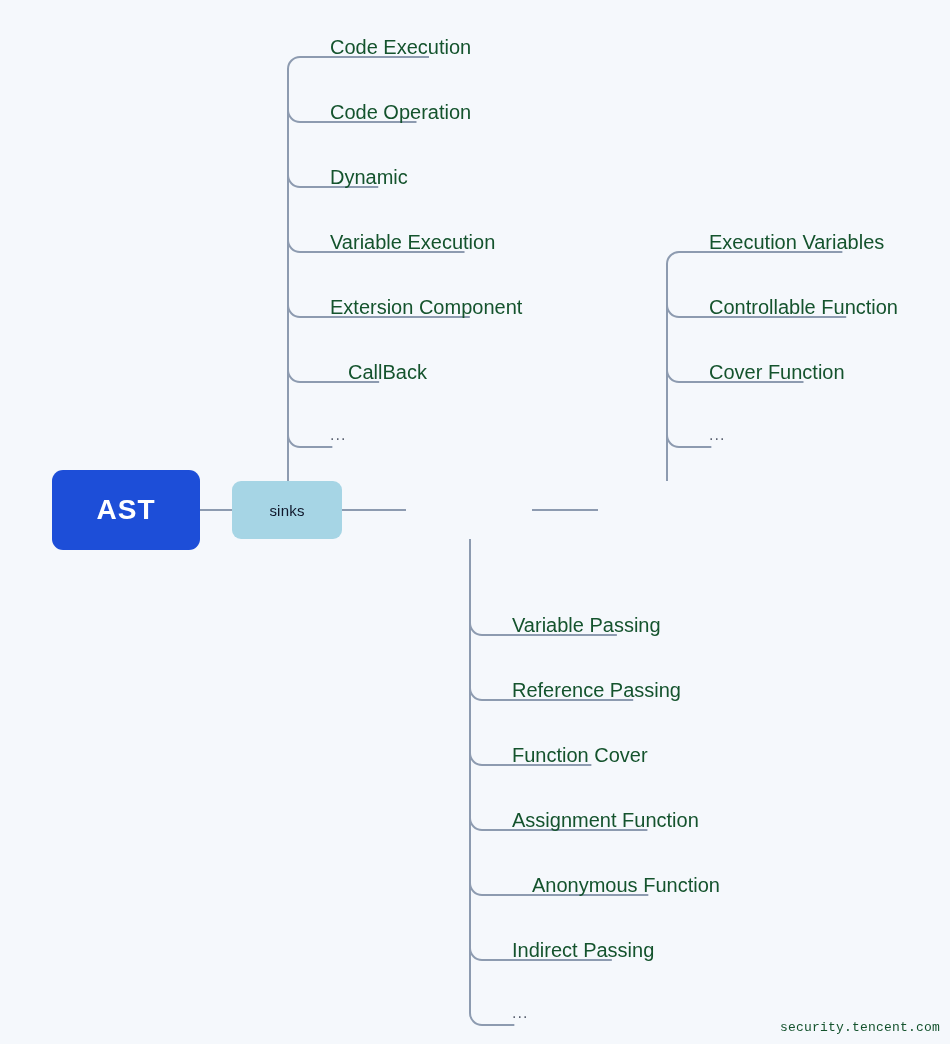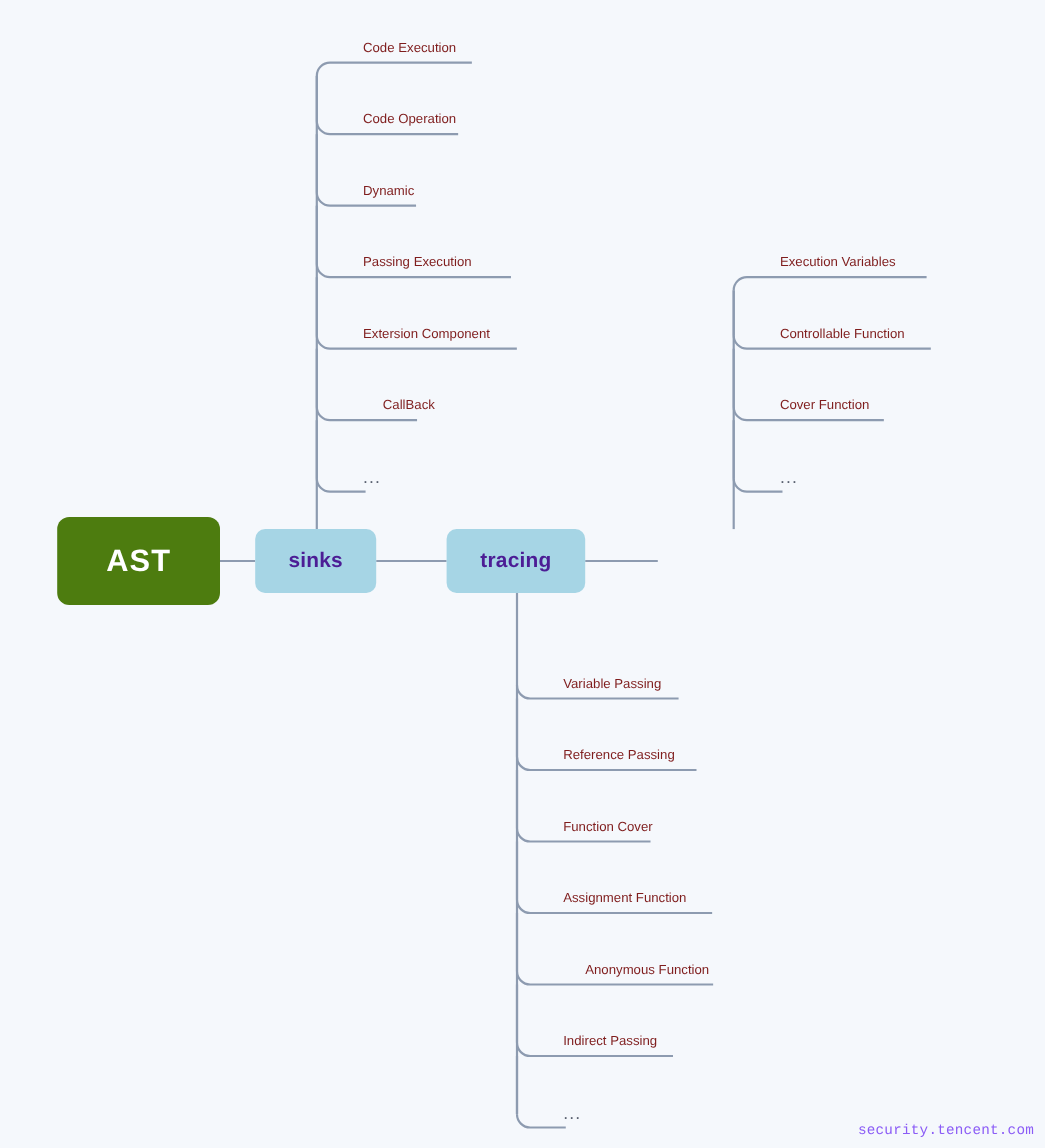--- a/index.html
+++ b/index.html
@@ -40,65 +40,65 @@
   }
 
   
   .node {
     position: absolute;
     box-sizing: border-box;
     display: flex;
     align-items: center;
     justify-content: center;
     border-radius: 9px;
-    color: #4c1d95;
-    font-size: 19px;
-    font-weight: 700;
+    color: #0f172a;
+    font-size: 15px;
+    font-weight: 400;
     letter-spacing: .2px;
     white-space: nowrap;
   }
   .node.root {
-    background: #4d7c0f;
+    background: #1d4ed8;
     color: #ffffff;
     font-size: 28px;
     font-weight: 700;
     letter-spacing: 1px;
     border-radius: 11px;
   }
   .node.branch {
     background: #a6d5e5;
   }
 
   #node-ast      { left: 52px;  top: 470px; width: 148px; height: 80px; }
   #node-sinks    { left: 232px; top: 481px; width: 110px; height: 58px; }
   #node-tracing  { left: 406px; top: 481px; width: 126px; height: 58px; }
   #node-sources  { left: 598px; top: 481px; width: 137px; height: 58px; }
 
   
   .leaf {
     position: absolute;
-    color: #7f1d1d;
-    font-size: 12px;
+    color: #14532d;
+    font-size: 20px;
     white-space: nowrap;
     line-height: 1;
   }
   .leaf.ellipsis {
     font-size: 16px;
     letter-spacing: 1px;
     color: #5a6170;
   }
 
   
   #watermark {
     position: absolute;
     right: 10px;
     bottom: 9px;
     font-family: "Liberation Mono", "DejaVu Sans Mono", monospace;
     font-size: 13px;
-    color: #8b5cf6;
+    color: #14532d;
     letter-spacing: .2px;
     white-space: nowrap;
   }
 </style>
 </head>
 <body>
 
 <div id="canvas">
 
   <svg id="wires" viewBox="0 0 950 1044" width="950" height="1044">
@@ -140,38 +140,37 @@
       <path d="M 667 435 A 12 12 0 0 0 679 447 L 711.34375 447" stroke="#8d9bb0"></path>
       <path d="M 200 510 L 232 510" stroke="#8d9bb0"></path>
       <path d="M 342 510 L 406 510" stroke="#8d9bb0"></path>
       <path d="M 532 510 L 598 510" stroke="#8d9bb0"></path>
     </svg>
 
   <div id="leaf-layer">
       <div class="leaf" style="left: 330px; top: 37px;">Code Execution</div>
       <div class="leaf" style="left: 330px; top: 102px;">Code Operation</div>
       <div class="leaf" style="left: 330px; top: 167px;">Dynamic</div>
-      <div class="leaf" style="left: 330px; top: 232px;">Passing Execution</div>
+      <div class="leaf" style="left: 330px; top: 232px;">Variable Execution</div>
       <div class="leaf" style="left: 330px; top: 297px;">Extersion Component</div>
       <div class="leaf" style="left: 348px; top: 362px;">CallBack</div>
       <div class="leaf ellipsis" style="left: 330px; top: 427px;">...</div>
       <div class="leaf" style="left: 512px; top: 615px;">Variable Passing</div>
       <div class="leaf" style="left: 512px; top: 680px;">Reference Passing</div>
       <div class="leaf" style="left: 512px; top: 745px;">Function Cover</div>
       <div class="leaf" style="left: 512px; top: 810px;">Assignment Function</div>
       <div class="leaf" style="left: 512px; top: 875px; margin-left: 20px;">Anonymous Function</div>
       <div class="leaf" style="left: 512px; top: 940px;">Indirect Passing</div>
       <div class="leaf ellipsis" style="left: 512px; top: 1005px;">...</div>
       <div class="leaf" style="left: 709px; top: 232px;">Execution Variables</div>
       <div class="leaf" style="left: 709px; top: 297px;">Controllable Function</div>
       <div class="leaf" style="left: 709px; top: 362px;">Cover Function</div>
       <div class="leaf ellipsis" style="left: 709px; top: 427px;">...</div>
     </div>
 
   <div class="node root" id="node-ast">AST</div>
 
   <div class="node branch" id="node-sinks">sinks</div>
 
-  <div class="node branch" id="node-tracing">tracing</div>
 
 
   <div id="watermark">security.tencent.com</div>
 </div>
 
 </body></html>

